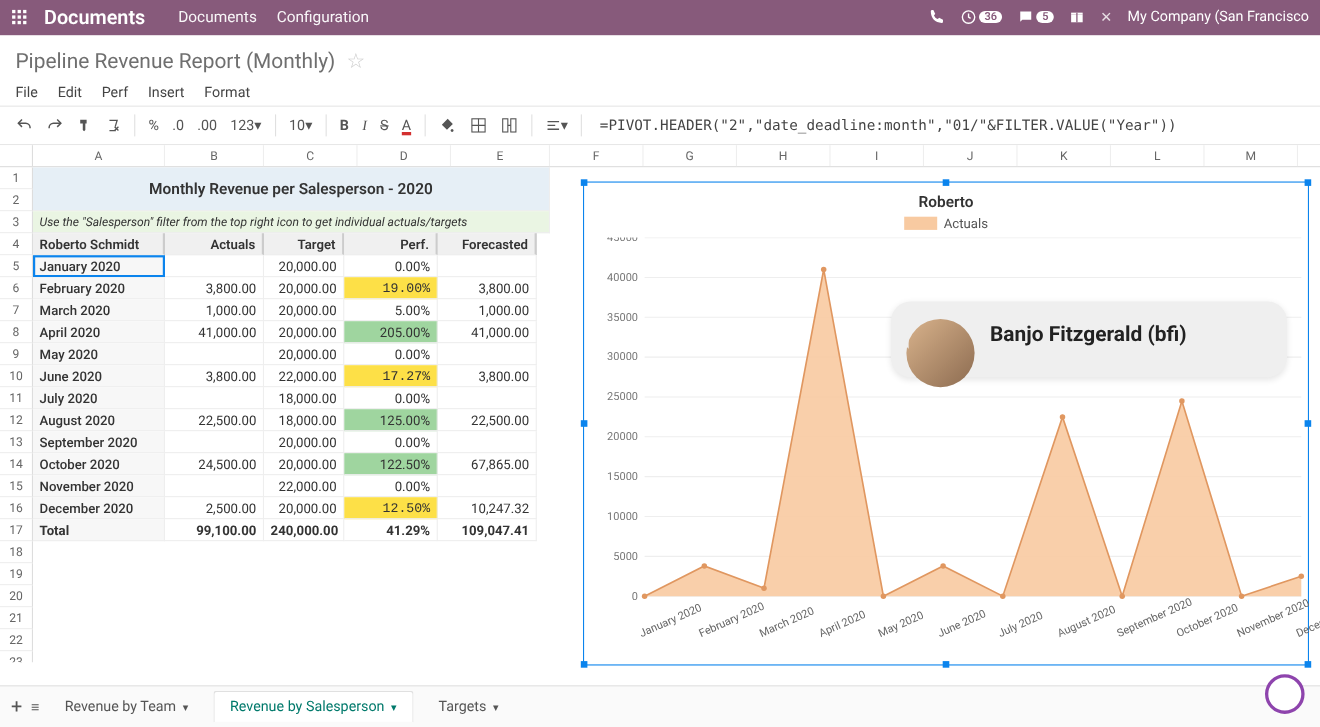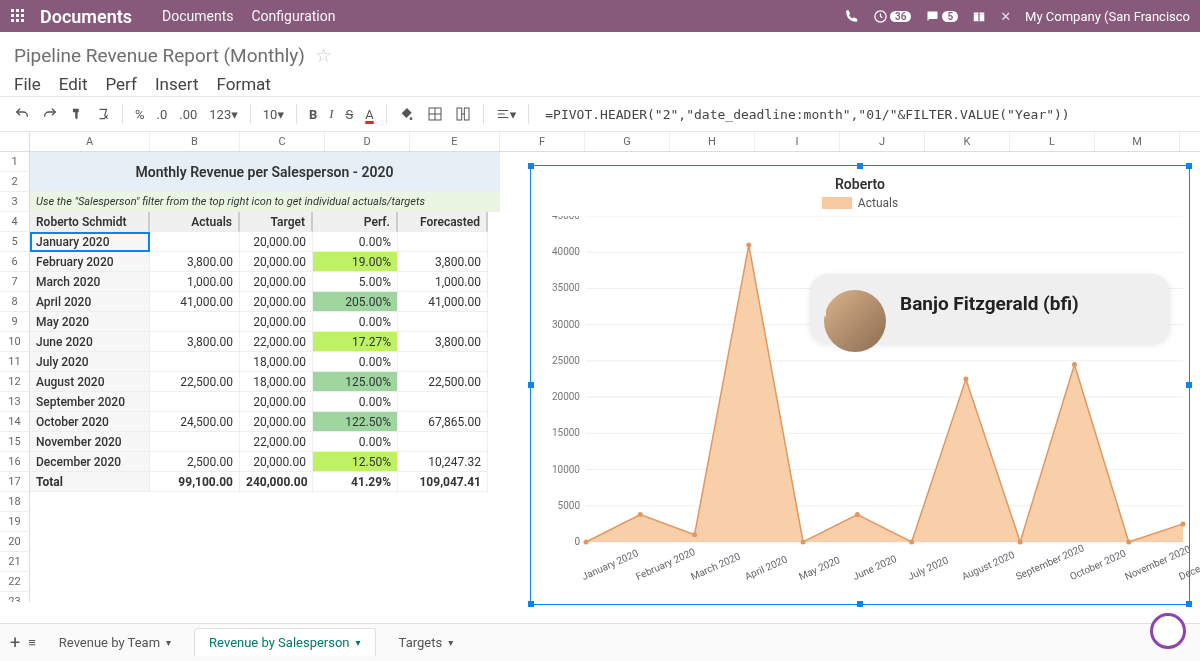--- a/index.html
+++ b/index.html
@@ -6,21 +6,21 @@
 body { width:1200px; height:661px; overflow:hidden; background:#fff; color:#333; position:relative; }
 .topbar { height:32px; background:#875a7b; color:#fff; display:flex; align-items:center; padding:0 10px; font-size:14px; }
 .topbar .apps { margin-right:14px; }
 .topbar .brand { font-weight:600; font-size:18px; margin-right:30px; }
 .topbar .nav { display:flex; gap:18px; }
 .topbar .nav span { cursor:pointer; opacity:.95; }
 .topbar .right { margin-left:auto; display:flex; align-items:flex-start; gap:14px; font-size:13px; }
 .badge { background:#fff; color:#875a7b; border-radius:8px; padding:0 5px; font-size:10px; font-weight:600; margin-left:2px; }
 .title-row { height:40px; display:flex; align-items:center; padding:6px 14px 0; font-size:19px; color:#6f6f6f; }
 .title-row .star { margin-left:10px; color:#ccc; }
-.menubar { height:24px; display:flex; align-items:center; gap:18px; padding:0 14px; font-size:17px; color:#444; }
+.menubar { height:24px; display:flex; align-items:center; gap:18px; padding:0 14px; font-size:13px; color:#444; }
 .menubar span{ cursor:pointer; }
 .toolbar { height:36px; border-top:1px solid #e5e5e5; border-bottom:1px solid #e5e5e5; display:flex; align-items:center; padding:0 14px; gap:12px; font-size:13px; color:#555; }
 .toolbar .sep { width:1px; height:20px; background:#e0e0e0; }
 .toolbar svg { display:block; }
 .tb-btn { cursor:pointer; display:flex; align-items:center; }
 .formula-input { flex:1; border:none; outline:none; font-size:13px; color:#444; padding:2px 4px; font-family:monospace; }
 .col-headers { height:20px; display:flex; border-bottom:1px solid #ddd; font-size:11px; color:#666; background:#fff; }
 .rowh { width:30px; text-align:center; border-right:1px solid #ddd; }
 .colh { text-align:center; border-right:1px solid #eee; line-height:20px; }
 .grid-area { position:relative; height:450px; overflow:hidden; }
@@ -29,21 +29,21 @@
 .sheet { position:absolute; left:30px; top:0; right:0; }
 .row { height:20px; display:flex; }
 .cell { border-right:1px solid #eee; border-bottom:1px solid #eee; font-size:12px; padding:2px 6px; overflow:hidden; white-space:nowrap; line-height:16px; }
 .wA{width:120px;} .wB{width:90px;} .wC{width:73px;} .wD{width:85px;} .wE{width:90px;}
 .title-cell { background:#e6eff6; font-weight:600; font-size:14px; text-align:center; width:470px; }
 .instr { background:#eaf5e3; font-style:italic; font-size:11px; width:470px; }
 .hdr { background:#f0f0f0; font-weight:600; border-right:2px solid #ccc; }
 .month { background:#f7f7f7; font-weight:500; }
 .num { text-align:right; font-variant-numeric:tabular-nums; }
 .perf-good { background:#9fd59f; }
-.perf-mid { background:#bef264; }
+.perf-mid { background:#fde047;font-family:Liberation Mono, monospace; }
 .total { font-weight:700; }
 .selected { outline:2px solid #0b84ed; outline-offset:-2px; }
 .sel-handle { position:absolute; width:6px; height:6px; background:#0b84ed; }
 .chart-container { position:absolute; left:530px; top:165px; width:660px; height:440px; background:#fff; border:1px solid #0b84ed; }
 .chart-title { text-align:center; font-weight:600; font-size:14px; padding:10px 0 4px; }
 .legend { display:flex; justify-content:center; align-items:center; gap:6px; font-size:12px; color:#555; margin-bottom:6px;}
 .legend-swatch { width:30px; height:12px; background:#f8caa1; }
 .chart-svg { display:block; }
 .x-labels { position:absolute; bottom:4px; left:55px; right:8px; height:34px; }
 .x-label { position:absolute; font-size:10px; color:#666; transform:rotate(-24deg); transform-origin:left top; white-space:nowrap; }

